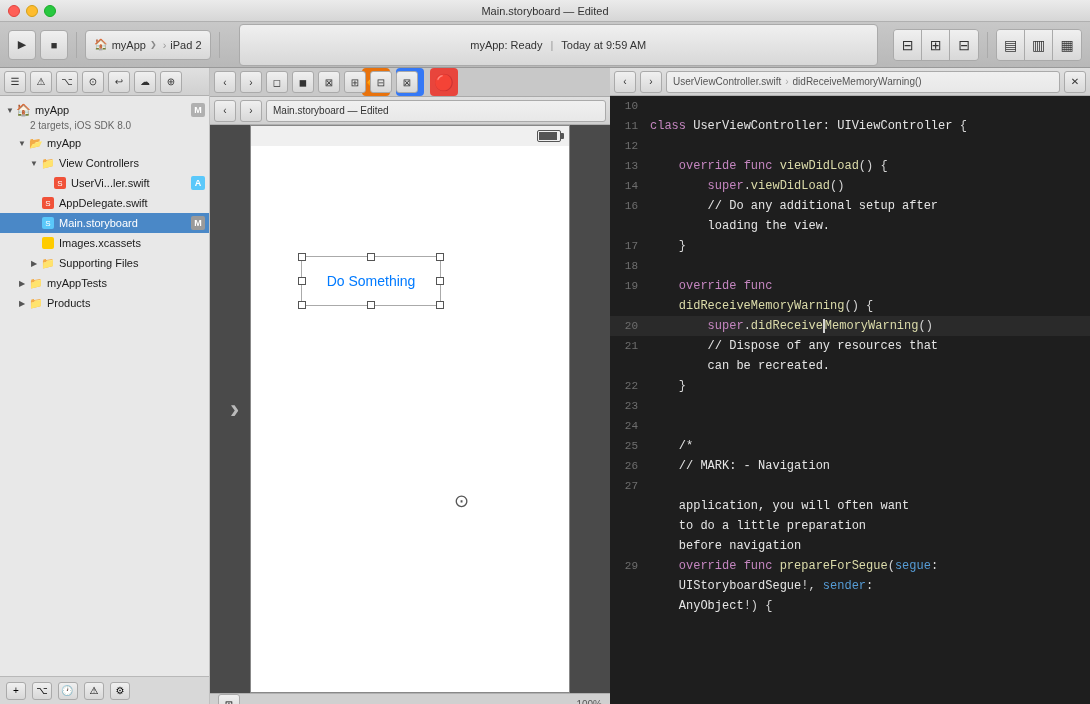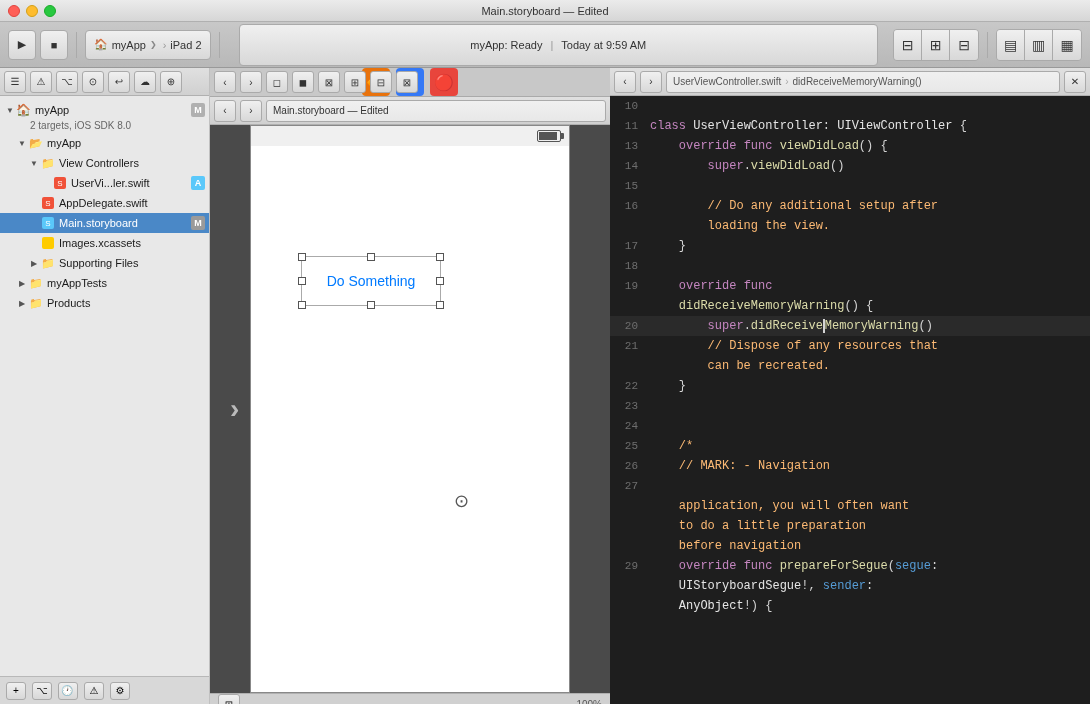--- a/index.html
+++ b/index.html
@@ -411,21 +411,21 @@
       font-size: 11px;
     }
     .line-content {
       flex: 1;
       padding-left: 4px;
       color: #d4d4d4;
       white-space: pre;
     }
     .kw { color: #c586c0; }
     .kw2 { color: #569cd6; }
-    .cmt { color: #fdba74; font-family: Liberation Mono, monospace; }
+    .cmt { color: #e5e5e5; font-family: Liberation Mono, monospace; }
     .teal { color: #e5e5e5; }
     .yellow { color: #dcdcaa; }
     .cursor-line {
       background: #2a2a2a;
     }
 
     .badge-m {
       width: 14px;
       height: 14px;
       background: #b0b0b0;
@@ -718,30 +718,30 @@
 
       <div class="code-line">
         <span class="line-number">10</span>
         <span class="line-content"></span>
       </div>
       <div class="code-line">
         <span class="line-number">11</span>
         <span class="line-content"><span class="kw">class</span> <span class="teal">UserViewController</span>: <span class="teal">UIViewController</span> {</span>
       </div>
       <div class="code-line">
+        <span class="line-number">12</span>
+        <span class="line-content"></span>
+      </div>
+      <div class="code-line">
         <span class="line-number">13</span>
         <span class="line-content">    <span class="kw">override</span> <span class="kw">func</span> <span class="yellow">viewDidLoad</span>() {</span>
       </div>
       <div class="code-line">
         <span class="line-number">14</span>
         <span class="line-content">        <span class="kw">super</span>.<span class="yellow">viewDidLoad</span>()</span>
-      </div>
-      <div class="code-line">
-        <span class="line-number">15</span>
-        <span class="line-content"></span>
       </div>
       <div class="code-line">
         <span class="line-number">16</span>
         <span class="line-content">        <span class="cmt">// Do any additional setup after</span></span>
       </div>
       <div class="code-line">
         <span class="line-number"></span>
         <span class="line-content">        <span class="cmt">loading the view.</span></span>
       </div>
       <div class="code-line">

